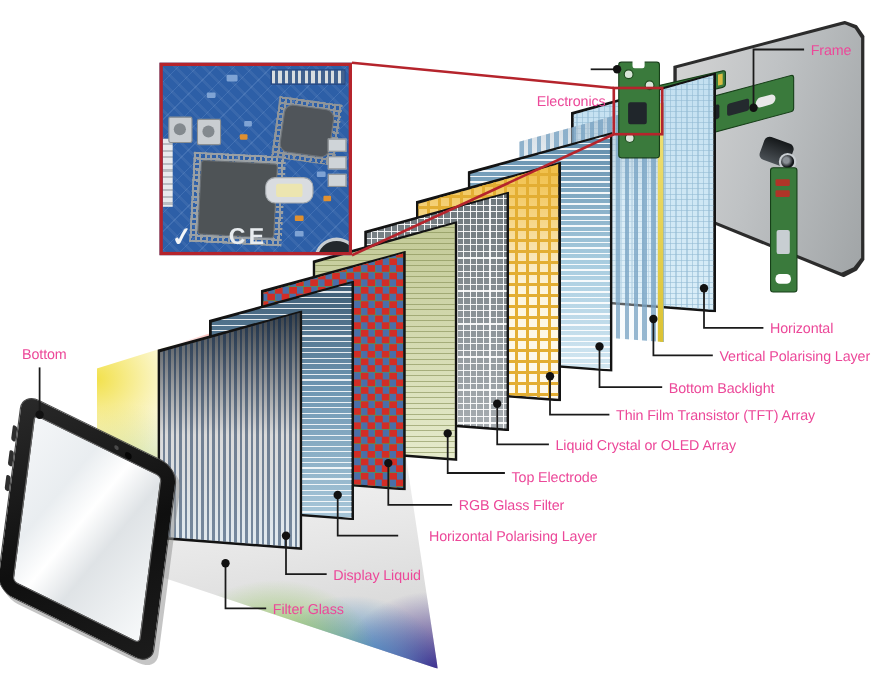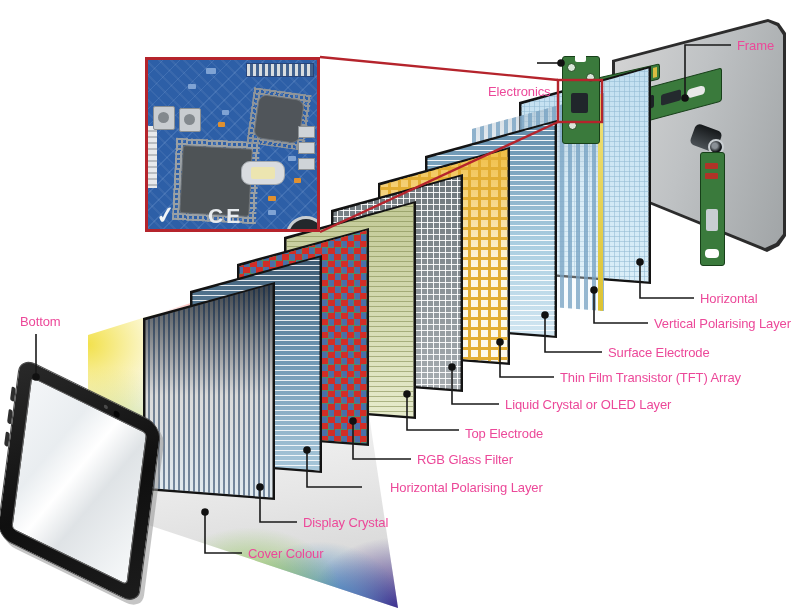--- a/index.html
+++ b/index.html
@@ -283,26 +283,26 @@
       <polyline points="640,262 640,298 694,298" fill="none" stroke="#1a1a1a" stroke-width="1.6"></polyline>
       <circle cx="640" cy="262" r="3.8" fill="#111"></circle>
       <polyline points="561,63 537,63" fill="none" stroke="#1a1a1a" stroke-width="1.6"></polyline>
       <circle cx="561" cy="63" r="3.8" fill="#111"></circle>
       <polyline points="685,98 685,45 731,45" fill="none" stroke="#1a1a1a" stroke-width="1.6"></polyline>
       <circle cx="685" cy="98" r="3.8" fill="#111"></circle>
     </svg>
 
   <div id="labels">
       <div class="callout-label" style="left: 20px; top: 314px;">Bottom</div>
-      <div class="callout-label" style="left: 248px; top: 546px;">Cover Colour</div>
-      <div class="callout-label" style="left: 303px; top: 515px;">Display Crystal</div>
+      <div class="callout-label" style="left: 248px; top: 546px;">Filter Glass</div>
+      <div class="callout-label" style="left: 303px; top: 515px;">Display Liquid</div>
       <div class="callout-label" style="left: 368px; top: 480px; padding-left: 22px;">Horizontal Polarising Layer</div>
       <div class="callout-label" style="left: 417px; top: 452px;">RGB Glass Filter</div>
       <div class="callout-label" style="left: 465px; top: 426px;">Top Electrode</div>
-      <div class="callout-label" style="left: 505px; top: 397px;">Liquid Crystal or OLED Layer</div>
+      <div class="callout-label" style="left: 505px; top: 397px;">Liquid Crystal or OLED Array</div>
       <div class="callout-label" style="left: 560px; top: 370px;">Thin Film Transistor (TFT) Array</div>
-      <div class="callout-label" style="left: 608px; top: 345px;">Surface Electrode</div>
+      <div class="callout-label" style="left: 608px; top: 345px;">Bottom Backlight</div>
       <div class="callout-label" style="left: 654px; top: 316px;">Vertical Polarising Layer</div>
       <div class="callout-label" style="left: 700px; top: 291px;">Horizontal</div>
       <div class="callout-label" style="left: 488px; top: 56px; margin-top: 28px;">Electronics</div>
       <div class="callout-label" style="left: 737px; top: 38px;">Frame</div>
     </div>
 </div>
 
 </body></html>

